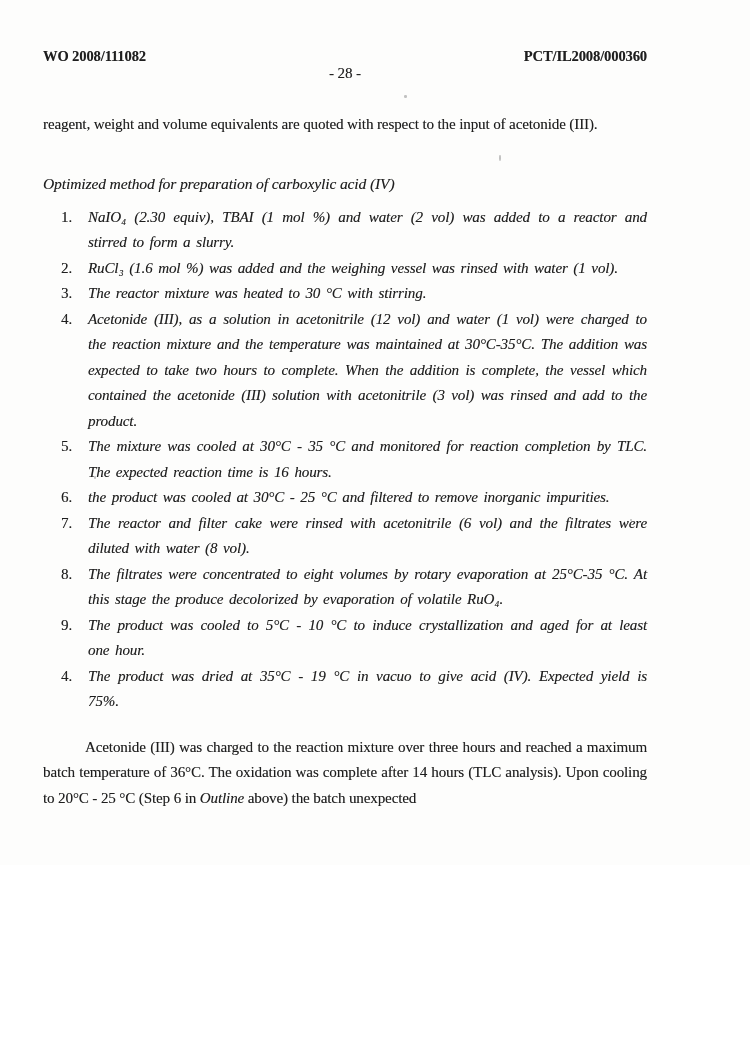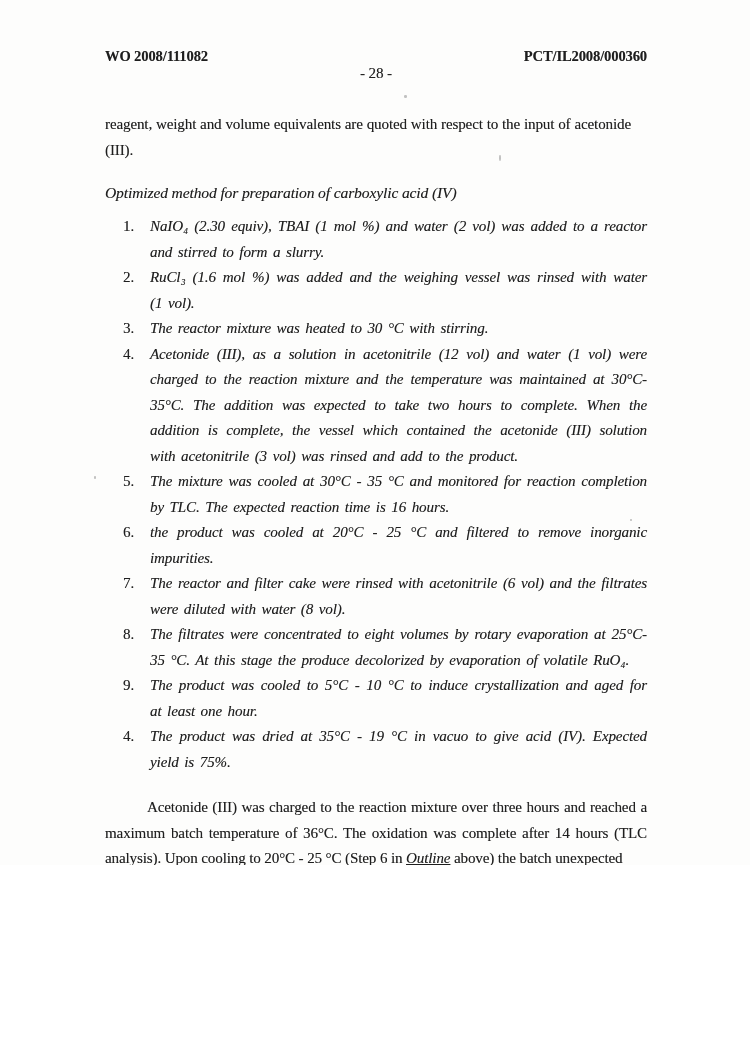--- a/index.html
+++ b/index.html
@@ -2,21 +2,21 @@
 <html><head>
 <meta charset="utf-8">
 <style>
   html, body { margin: 0; padding: 0; background: #ffffff; }
   .page {
     position: relative;
     width: 750px;
     height: 865px;
     background: #fdfdfc;
     box-sizing: border-box;
-    padding: 48px 103px 0 105px;
+    padding: 48px 103px 0 43px;
     font-family: "Liberation Serif", "DejaVu Serif", serif;
     color: #1e1e1e;
     letter-spacing: -0.1px;
     text-shadow: 0.2px 0.2px 0.35px rgba(35,35,35,0.45);
     overflow: hidden;
   }
   .header-row {
     display: flex;
     justify-content: space-between;
     font-weight: bold;
@@ -27,21 +27,21 @@
     text-align: center;
     font-size: 15px;
   }
   .intro {
     margin: 30px 16px 0 0;
     font-size: 15px;
     line-height: 25.5px;
     text-align: justify;
   }
   .heading {
-    margin: 17px 0 0 0;
+    margin: 33px 0 0 0;
     font-size: 15.5px;
     font-style: italic;
     font-weight: normal;
     line-height: 25px;
   }
   .steps { margin-top: 9px; }
   .step {
     position: relative;
     padding-left: 45px;
     font-size: 15px;
@@ -58,21 +58,21 @@
     word-spacing: 2px;
     font-style: italic;
   }
   .closing {
     margin: 20px 0 0 0;
     font-size: 15px;
     line-height: 25.5px;
     text-align: justify;
     text-indent: 42px;
   }
-  .closing i { font-style: italic; text-decoration: underline; }
+  .closing i { font-style: italic; }
   .speck {
     position: absolute;
     background: #8f8f8f;
     opacity: 0.55;
     border-radius: 40%;
   }
 </style>
 </head>
 <body>
 
@@ -105,21 +105,21 @@
     <div class="step">
       <span class="num">4.</span>
       <span class="txt">Acetonide (III), as a solution in acetonitrile (12 vol) and water (1 vol) were charged to the reaction mixture and the temperature was maintained at 30°C-35°C. The addition was expected to take two hours to complete. When the addition is complete, the vessel which contained the acetonide (III) solution with acetonitrile (3 vol) was rinsed and add to the product.</span>
     </div>
     <div class="step">
       <span class="num">5.</span>
       <span class="txt">The mixture was cooled at 30°C - 35 °C and monitored for reaction completion by TLC. The expected reaction time is 16 hours.</span>
     </div>
     <div class="step">
       <span class="num">6.</span>
-      <span class="txt">the product was cooled at 20°C - 25 °C and filtered to remove inorganic impurities.</span>
+      <span class="txt">the product was cooled at 30°C - 25 °C and filtered to remove inorganic impurities.</span>
     </div>
     <div class="step">
       <span class="num">7.</span>
       <span class="txt">The reactor and filter cake were rinsed with acetonitrile (6 vol) and the filtrates were diluted with water (8 vol).</span>
     </div>
     <div class="step">
       <span class="num">8.</span>
       <span class="txt">The filtrates were concentrated to eight volumes by rotary evaporation at 25°C-35 °C. At this stage the produce decolorized by evaporation of volatile RuO₄.</span>
     </div>
     <div class="step">

